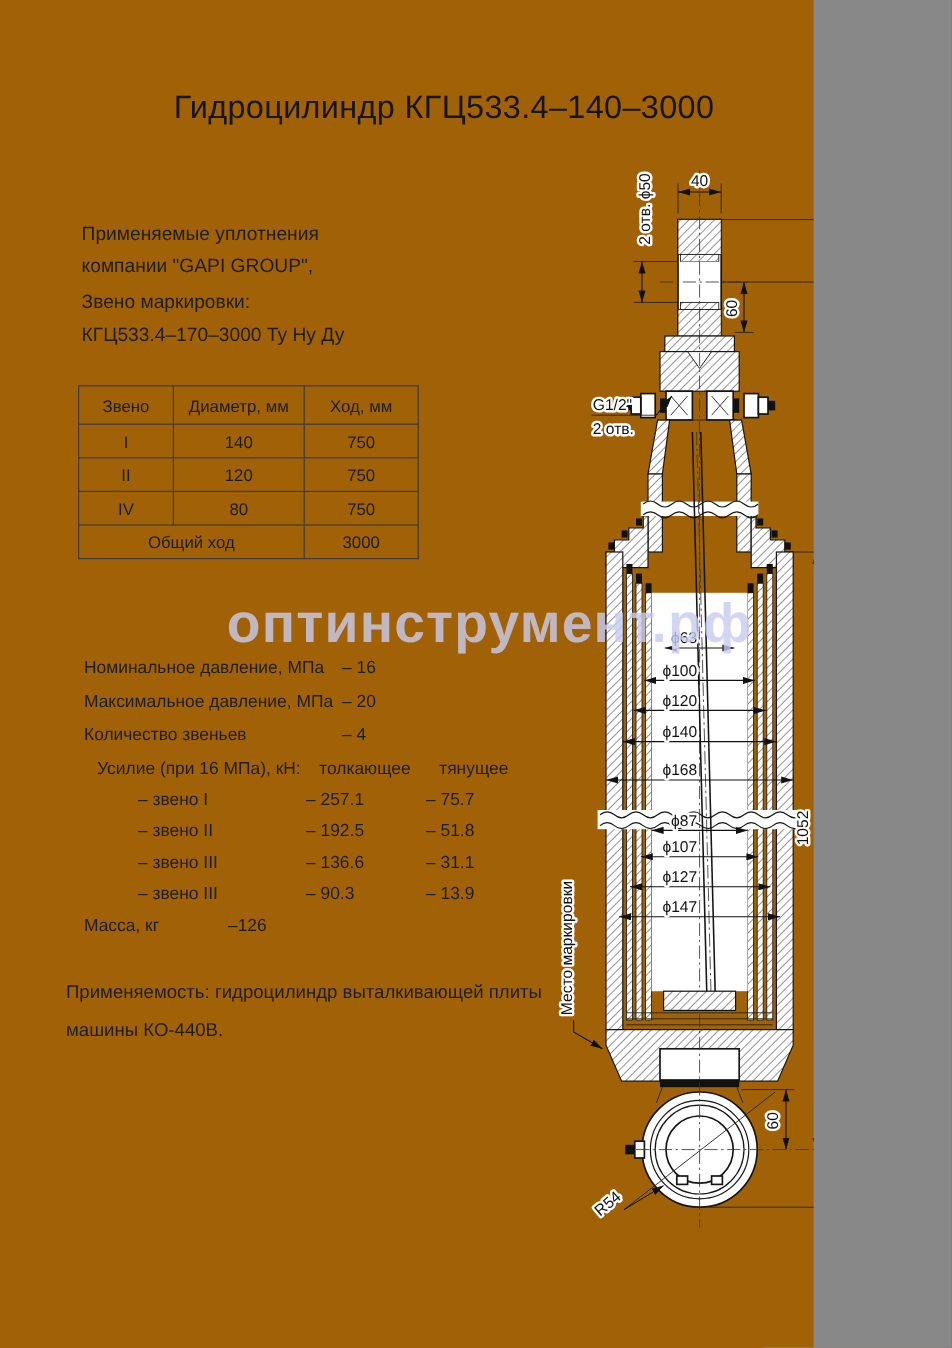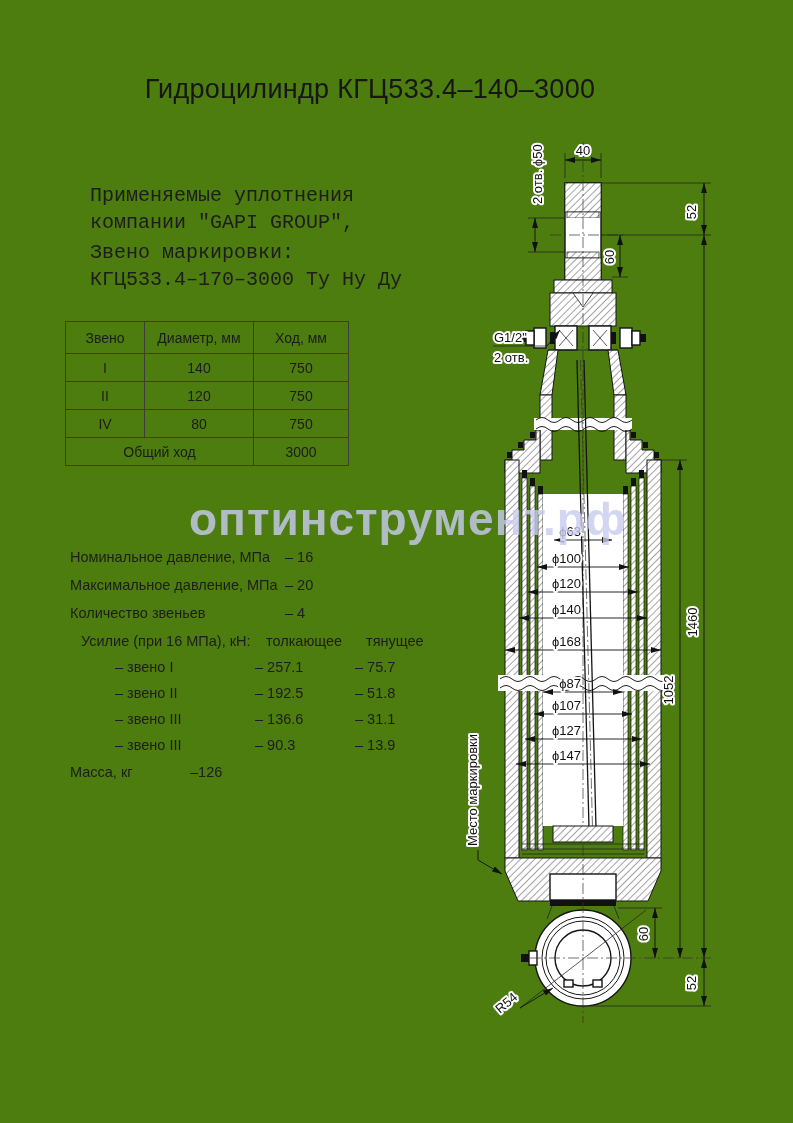--- a/index.html
+++ b/index.html
@@ -1,21 +1,21 @@
 <!DOCTYPE html>
 <html><head>
 <meta charset="utf-8">
 <style>
   html,body{margin:0;padding:0;background:#888;}
-  .page{position:relative;width:793px;height:1123px;background:#4d7c0f;overflow:hidden;
+  .page{position:relative;width:678px;height:1123px;background:#a16207;overflow:hidden;
         font-family:"Liberation Sans",sans-serif;color:#1d1d1d;}
   .abs{position:absolute;}
   .title{left:60px;top:74px;width:620px;text-align:center;font-size:27px;font-weight:500;
          letter-spacing:.3px;color:#161616;}
-  .seals{left:90px;top:182px;font-size:20px;line-height:27px;font-family:Liberation Mono, monospace;}
+  .seals{left:68px;top:182px;font-size:16px;line-height:27px;}
   .seals .gap{height:3px;}
   table.dims{position:absolute;left:65px;top:321px;border-collapse:collapse;font-size:14px;color:#1c1c1c;}
   table.dims td,table.dims th{border:1.4px solid #3c3c3c;text-align:center;font-weight:normal;
         height:27px;padding:0 6px;}
   table.dims th{height:31px;}
   .c1{width:66px}.c2{width:96px}.c3{width:82px}
   .specs{left:70px;top:543px;width:420px;font-size:14.5px;}
   .spec-row{display:flex;height:28px;align-items:center;}
   .spec-row .lab{width:215px;}
   .force-head{display:flex;height:27px;align-items:center;margin-left:11px;}
@@ -133,20 +133,24 @@
           <span class="z-push">– 90.3</span>
           <span class="z-pull">– 13.9</span>
         </div>
       </div>
     <div class="mass-row">
       <span class="lab">Масса, кг</span>
       <span>–126</span>
     </div>
   </div>
 
+  <div class="abs application">
+    <div>Применяемость: гидроцилиндр выталкивающей плиты</div>
+    <div>машины КО-440В.</div>
+  </div>
 
   <div class="abs watermark">оптинструмент.рф</div>
 
   <svg class="abs drawing" width="343" height="910" viewBox="0 0 343 910">
     <defs>
       <pattern id="hp" width="5" height="5" patternUnits="userSpaceOnUse" patternTransform="rotate(45)">
         <rect width="5" height="5" fill="#fff"></rect>
         <line x1="0" y1="0" x2="0" y2="5" stroke="#4a4a4a" stroke-width="1"></line>
       </pattern>
       <marker id="ar" viewBox="0 0 10 6" refX="10" refY="3" markerWidth="10" markerHeight="6" markerUnits="userSpaceOnUse" orient="auto-start-reverse">

